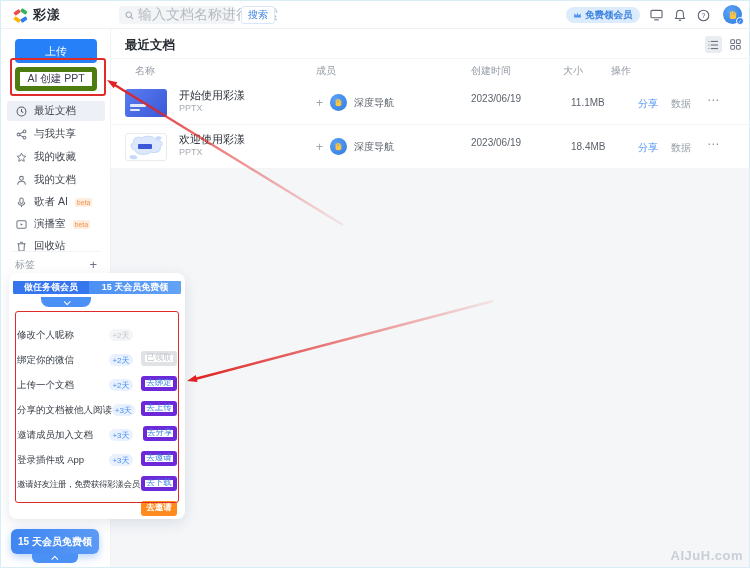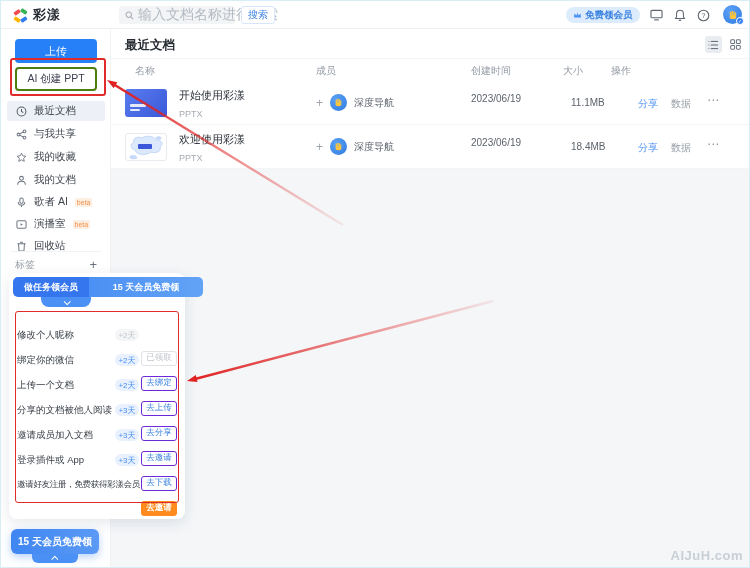--- a/index.html
+++ b/index.html
@@ -15,40 +15,40 @@
   .search-ph { font-size:14px; color:#b4bac2; white-space:nowrap; }
   .search-btn { position:absolute; left:240px; top:5px; height:18px; padding:0 6px; font-size:10px; color:#3b82e0; background:#fff; border:1px solid #d9e6fa; border-radius:3px; display:flex; align-items:center; }
   .member-pill { position:absolute; left:565px; top:6px; height:16px; padding:0 7px; background:#ddecfc; border-radius:9px; display:flex; align-items:center; gap:3px; font-size:9.5px; color:#3b82e0; font-weight:bold; }
   .top-icon { position:absolute; top:7px; width:14px; height:14px; display:flex; align-items:center; justify-content:center; }
   .avatar { position:absolute; left:722px; top:4px; width:19px; height:19px; border-radius:50%; background:radial-gradient(circle at 35% 30%, #5aa0f6, #2f7bdf); display:flex; align-items:center; justify-content:center; }
   .avatar-badge { position:absolute; right:-2px; bottom:-1px; width:8px; height:8px; border-radius:50%; background:#2f7bf0; border:1px solid #fff; color:#fff; font-size:5px; line-height:6px; text-align:center; }
 
   
   .sidebar { position:absolute; left:0; top:28px; width:110px; height:540px; background:#fff; border-right:1px solid #f0f2f4; z-index:2; }
   .btn-upload { position:absolute; left:14px; top:10px; width:82px; height:24px; background:#2680f7; border-radius:4px; color:#fff; font-size:11px; display:flex; align-items:center; justify-content:center; }
-  .btn-ai { position:absolute; left:14px; top:38px; width:82px; height:24px; background:#fff; border:2px solid #4d7c0f; border-radius:4px; color:#3d3f52; font-size:10.5px; display:flex; align-items:center; justify-content:center; }
+  .btn-ai { position:absolute; left:14px; top:38px; width:82px; height:24px; background:#fff; border:5px solid #4d7c0f; border-radius:4px; color:#3d3f52; font-size:10.5px; display:flex; align-items:center; justify-content:center; }
   .nav-item { position:absolute; left:6px; width:98px; height:20px; display:flex; align-items:center; gap:7px; padding-left:9px; font-size:10.5px; color:#3f454d; border-radius:3px; }
   .nav-item.active { background:#edf1f7; }
   .beta-badge { font-size:7px; color:#f5924d; background:#fdeee2; border-radius:2px; padding:0 2px; line-height:9px; }
   .side-divider { position:absolute; left:10px; top:222px; width:90px; height:1px; background:#f1f3f5; }
   .tags-row { position:absolute; left:14px; top:228px; width:82px; display:flex; justify-content:space-between; align-items:center; font-size:10px; color:#9aa1a9; }
   .tags-plus { font-size:13px; color:#6b7280; }
 
   
   .task-panel { position:absolute; left:8px; top:272px; width:176px; height:246px; background:#fff; border-radius:8px; box-shadow:0 4px 14px rgba(40,60,90,.12); z-index:5; }
-  .tp-header { position:absolute; left:4px; top:4px; width:190px; height:20px; border-radius:5px; display:flex; overflow:hidden; }
+  .tp-header { position:absolute; left:4px; top:4px; width:168px; height:20px; border-radius:5px; display:flex; overflow:hidden;align-items:center; }
   .tp-tab-left { width:76px; background:#3576ef; color:#fff; font-size:9px; font-weight:bold; display:flex; align-items:center; justify-content:center; }
   .tp-tab-right { flex:1; background:linear-gradient(90deg,#4b90f4,#63a3f6); color:#fff; font-size:9px; font-weight:bold; display:flex; align-items:center; justify-content:center; }
   .tp-chevron-tab { position:absolute; left:32px; top:24px; width:50px; height:10px; background:#4a90f5; border-radius:0 0 8px 8px; display:flex; align-items:center; justify-content:center; }
   .task-row { position:absolute; left:8px; width:160px; height:20px; display:flex; align-items:center; }
   .task-label { font-size:9.5px; color:#3a4048; flex:1; white-space:nowrap; }
   .task-label.small { font-size:8.5px; letter-spacing:-0.3px; }
-  .day-badge { width:24px; height:12px; border-radius:6px; background:#e8f1fd; color:#4a90f5; font-size:8px; display:flex; align-items:center; justify-content:center; margin-right:2px; }
+  .day-badge { width:24px; height:12px; border-radius:6px; background:#e8f1fd; color:#4a90f5; font-size:8px; display:flex; align-items:center; justify-content:center; margin-right:8px; }
   .day-badge.claimed { background:#f4f5f7; color:#c0c4ca; }
-  .task-btn { width:36px; height:15px; border:1px solid #6d28d9; border-radius:3px; background:#fff; color:#3b82e0; font-size:8.5px; display:flex; align-items:center; justify-content:center;margin-top:46px; }
+  .task-btn { width:36px; height:15px; border:4px solid #6d28d9; border-radius:3px; background:#fff; color:#3b82e0; font-size:8.5px; display:flex; align-items:center; justify-content:center;margin-top:46px; }
   .task-btn.claimed { border-color:#e0e2e6; color:#c0c4ca; }
   .task-btn.primary { background:#ff8a1e; border-color:#ff8a1e; color:#fff; font-weight:bold; }
 
   
   .member-float { position:absolute; left:10px; top:528px; z-index:5; }
   .mf-btn { width:88px; height:25px; background:linear-gradient(90deg,#3f86f2,#5b9af5); border-radius:6px; color:#fff; font-size:10px; font-weight:bold; display:flex; align-items:center; justify-content:center; box-shadow:0 3px 8px rgba(47,123,240,.35); }
   .mf-tab { width:46px; height:9px; margin:0 auto; background:#4a90f5; border-radius:0 0 6px 6px; display:flex; align-items:center; justify-content:center; }
 
   
   .chev { width:5px; height:5px; border-right:1.4px solid #fff; border-bottom:1.4px solid #fff; }
@@ -63,21 +63,21 @@
   .view-icon { position:absolute; top:7px; width:17px; height:17px; border-radius:3px; display:flex; align-items:center; justify-content:center; }
   .view-icon.sel { background:#e9ecf0; }
   .thead { position:absolute; left:0; top:30px; width:640px; height:22px; }
   .th { position:absolute; top:5px; font-size:10px; color:#959ca6; }
   .trow { position:absolute; left:0; width:640px; height:44px; background:#fff; border-bottom:1px solid #f2f4f6; }
   .thumb { position:absolute; left:14px; top:8px; width:42px; height:28px; border-radius:3px; overflow:hidden; }
   .thumb1 { background:linear-gradient(135deg,#5a7df0,#3a58d8); }
   .thumb1 .tline { position:absolute; left:5px; background:rgba(255,255,255,.85); border-radius:1px; }
   .thumb2 { background:#fff; border:1px solid #e8ebef; }
   .doc-name { position:absolute; left:68px; top:7px; font-size:11px; color:#2b3038; }
-  .doc-type { position:absolute; left:68px; top:22px; font-size:9px; color:#a6acb4;margin-top:6px; }
+  .doc-type { position:absolute; left:68px; top:22px; font-size:9px; color:#a6acb4; }
   .cell-member { position:absolute; left:205px; top:13px; display:flex; align-items:center; gap:7px; }
   .plus-mem { color:#a0a6ad; font-size:12px; }
   .mem-avatar { width:17px; height:17px; border-radius:50%; background:radial-gradient(circle at 35% 30%,#5aa0f6,#2f7bdf); display:flex; align-items:center; justify-content:center; }
   .mem-name { font-size:10px; color:#5c636c; }
   .cell-date { position:absolute; left:360px; top:12px; font-size:10px; color:#5c636c; }
   .cell-size { position:absolute; left:452px; top:16px; font-size:10px; color:#5c636c;margin-left:8px; }
   .act-share { position:absolute; left:527px; top:16px; font-size:10px; color:#4a90f5; }
   .act-data { position:absolute; left:560px; top:16px; font-size:10px; color:#9aa1a9; }
   .act-more { position:absolute; left:596px; top:12px; font-size:12px; color:#8b929c; letter-spacing:1px; }
   .watermark { position:absolute; right:8px; bottom:6px; font-size:13px; font-weight:bold; color:#c9cfd6; letter-spacing:.5px; }

